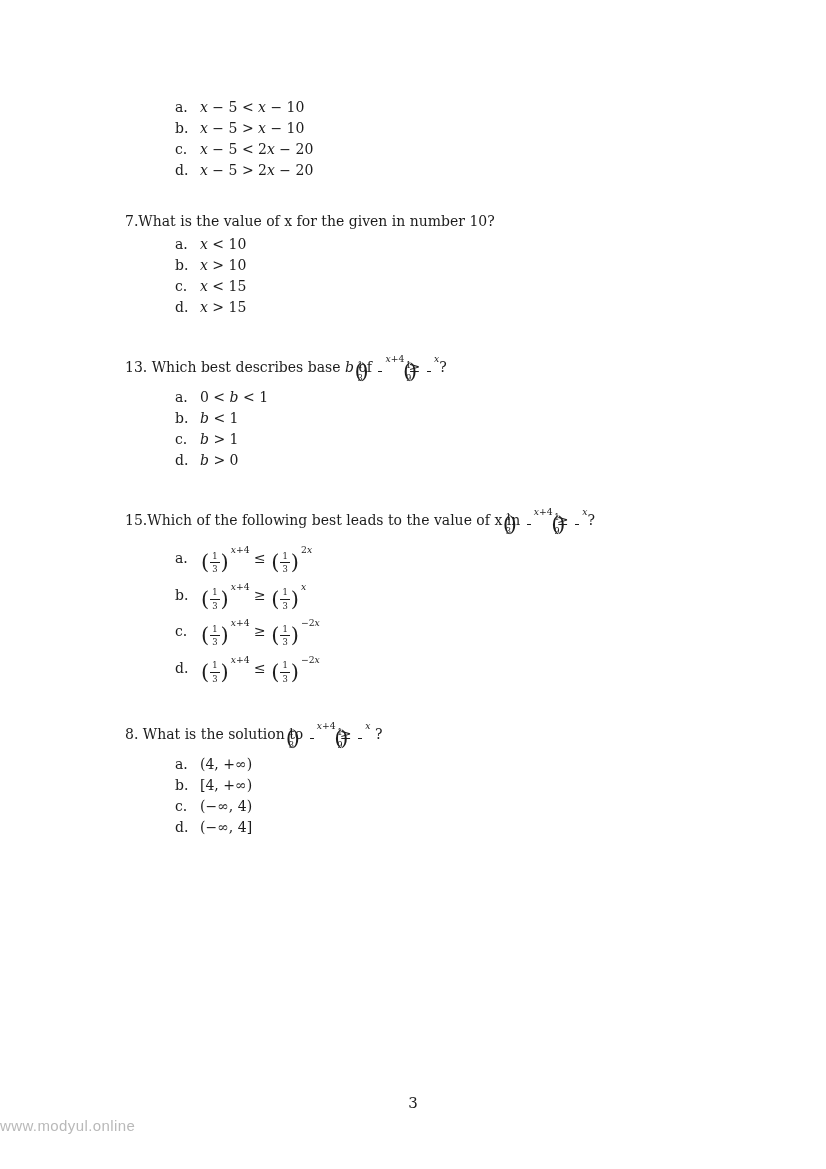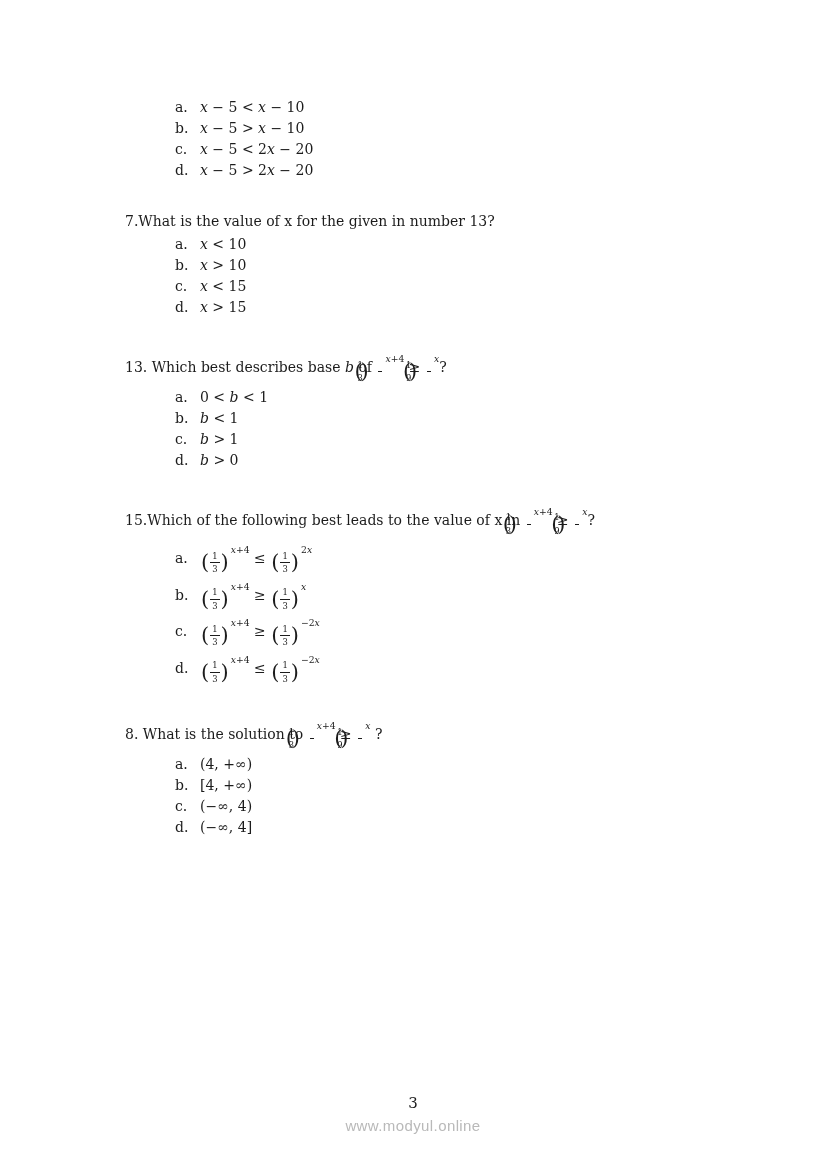--- a/index.html
+++ b/index.html
@@ -39,21 +39,21 @@
   .pfrac .frac .den{display:block;padding-top:1px;}
   .msup{font-size:0.66em;vertical-align:10px;margin-left:1px;}
   .msup .mvar{font-style:italic;}
 
   .page-number{
     position:absolute;top:1094px;left:0;right:0;
     text-align:center;font-size:15px;color:#1c1c1c;
   }
   .watermark{
     position:absolute;top:1117px;left:0;right:0;
-    text-align:center;
+    text-align:left;
     font-family:"Liberation Sans","DejaVu Sans",sans-serif;
     font-size:15px;color:#b9b9b9;letter-spacing:0.4px;
   }
 </style>
 </head>
 <body>
 
 <div class="page">
   <div class="content">
 
@@ -72,21 +72,21 @@
             <span class="opt-text"><i class="mvar">x</i> − 5 &lt; 2<i class="mvar">x</i> − 20</span>
           </div>
         <div class="option">
             <span class="opt-label">d.</span>
             <span class="opt-text"><i class="mvar">x</i> − 5 &gt; 2<i class="mvar">x</i> − 20</span>
           </div>
       </div>
     </div>
 
     <div class="question">
-      <p class="q-line"><span class="q-num">7.</span><span class="q-body">What is the value of x for the given in number 13?</span></p>
+      <p class="q-line"><span class="q-num">7.</span><span class="q-body">What is the value of x for the given in number 10?</span></p>
       <div class="options">
         <div class="option">
             <span class="opt-label">a.</span>
             <span class="opt-text"><i class="mvar">x</i> &lt; 10</span>
           </div>
         <div class="option">
             <span class="opt-label">b.</span>
             <span class="opt-text"><i class="mvar">x</i> &gt; 10</span>
           </div>
         <div class="option">

